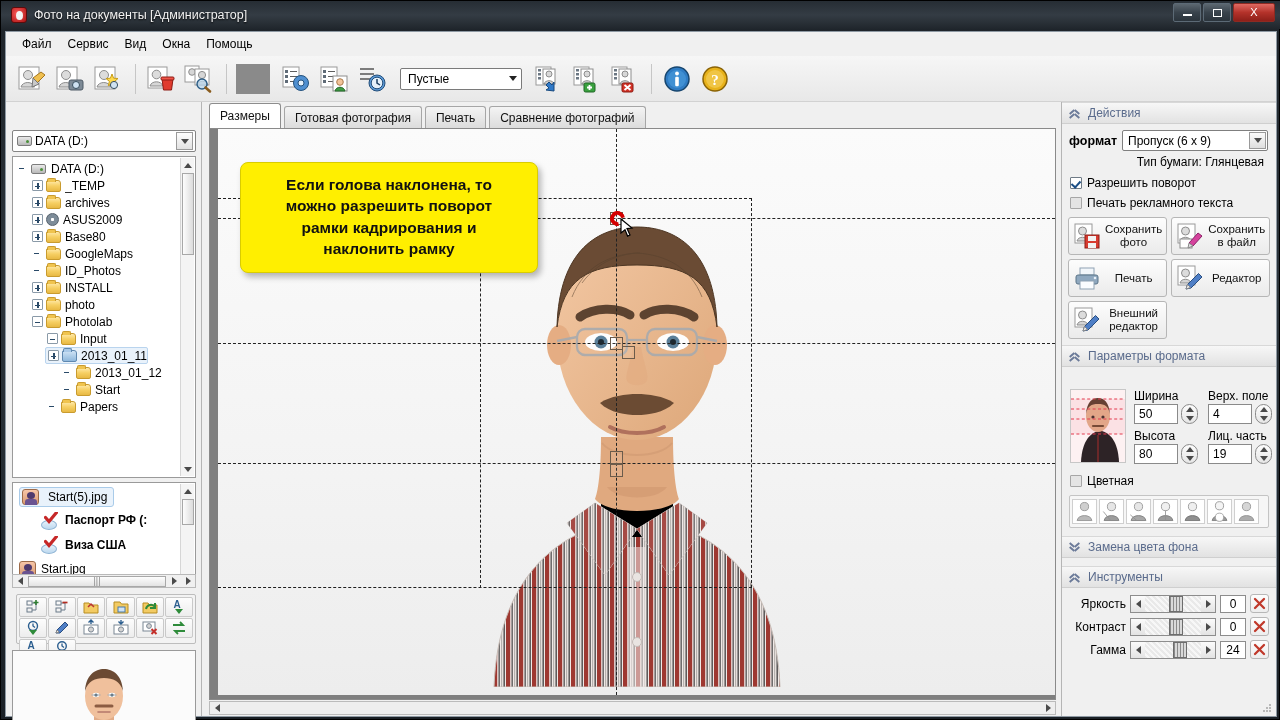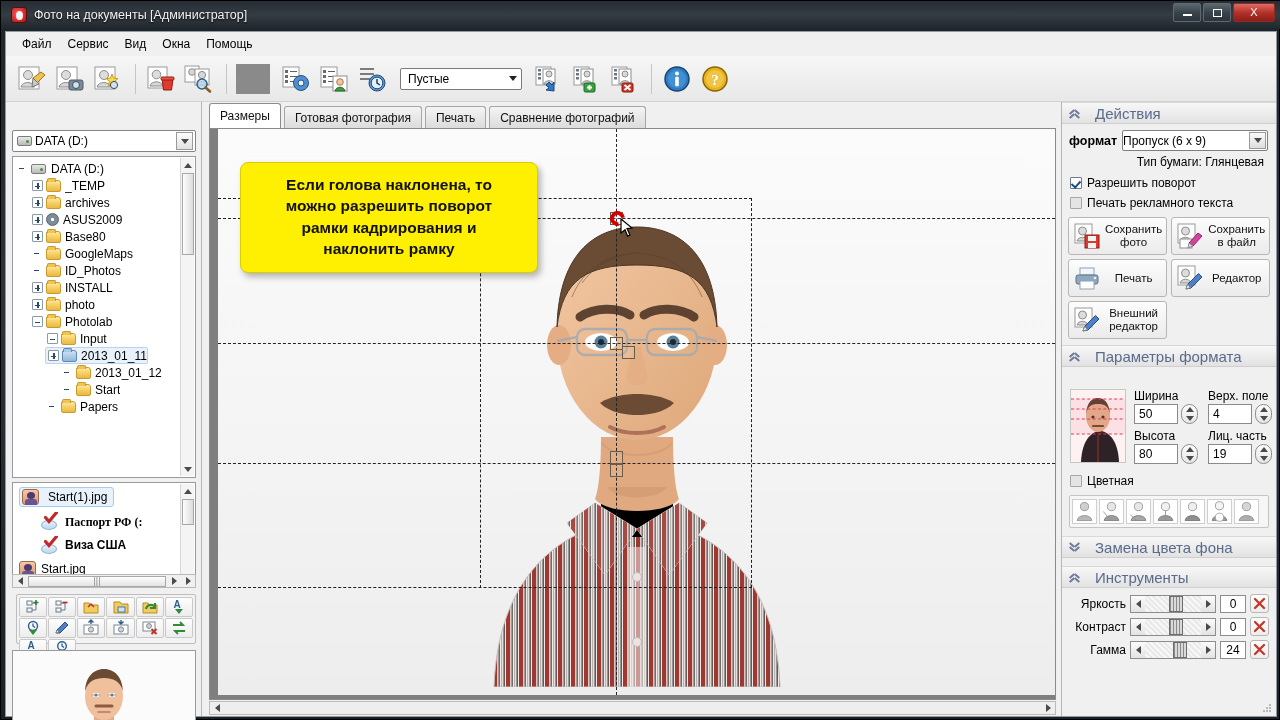--- a/index.html
+++ b/index.html
@@ -302,42 +302,42 @@
     position:absolute; left:6px; right:4px; bottom:1px; height:14px;
     background:#eee; border:1px solid #bbb; display:flex;align-items:center;
   }
 
   
   .right-panel {
     position:absolute; right:0; top:0; width:215px; bottom:0;
     background:#f0f0f0; border-left:1px solid #b5b5b5;
   }
   .grp-header {
-    height:22px; display:flex; align-items:center; gap:14px;
+    height:22px; display:flex; align-items:center; gap:7px;
     background: linear-gradient(to bottom,#f7f7f7,#e2e2e2);
     border-top:1px solid #d8d8d8; border-bottom:1px solid #cfcfcf;
     padding-left:8px;
-    color:#5a6b8c; font-size:15px;
+    color:#5a6b8c; font-size:12px;
   }
   .chev { width:11px;height:11px; position:relative; }
   .chev i{position:absolute;left:0;width:9px;height:2px;background:#6b7a99;}
   .chev.up i:nth-child(1){top:3px;transform:rotate(-40deg);left:-1px;width:6px;}
   .chev.up i:nth-child(2){top:3px;transform:rotate(40deg);left:4px;width:6px;}
   .chev.up i:nth-child(3){top:7px;transform:rotate(-40deg);left:-1px;width:6px;}
   .chev.up i:nth-child(4){top:7px;transform:rotate(40deg);left:4px;width:6px;}
   .chev.dn i:nth-child(1){top:2px;transform:rotate(40deg);left:-1px;width:6px;}
   .chev.dn i:nth-child(2){top:2px;transform:rotate(-40deg);left:4px;width:6px;}
   .chev.dn i:nth-child(3){top:6px;transform:rotate(40deg);left:-1px;width:6px;}
   .chev.dn i:nth-child(4){top:6px;transform:rotate(-40deg);left:4px;width:6px;}
 
   .fmt-row { display:flex; align-items:center; padding: 6px 8px 2px 7px; gap:5px; }
   .fmt-label { font-weight:bold; font-size:12.5px; }
   .fmt-combo {
     flex:1; height:21px; background:#fff; border:1px solid #7f7f7f;
-    display:flex; align-items:center; font-size:12px;
+    display:flex; align-items:center; padding-left:5px; font-size:12px;
     border-radius:2px;
   }
   .fmt-combo .arrowbox{
     margin-left:auto; width:17px;height:17px; margin-right:1px;
     background:linear-gradient(to bottom,#fafafa,#dedede);border:1px solid #9a9a9a;
     display:flex;align-items:center;justify-content:center;
   }
   .paper-row { text-align:right; padding:2px 12px 4px 0; font-size:12px; }
   .cb-row { display:flex; align-items:center; gap:5px; padding:3px 8px; font-size:12px;}
   .cbox { width:12px;height:12px;border:1px solid #6f7b86;background:#fff;position:relative;flex:none;border-radius:1px;}
@@ -697,25 +697,25 @@
                 <span class="tri d"></span>
               </div>
           </div>
         </div>
 
         <div class="list-box">
           <div id="list-rows" style="padding-top:2px;">
               <div class="lrow" style="padding-left: 6px;">
                 <span class="chip" style="display: flex; align-items: center;">
                   <span class="person-ico" style="margin-right: 5px;"></span>
-                  <span>Start(1).jpg</span>
+                  <span>Start(5).jpg</span>
                 </span>
               </div>
               <div class="lrow" style="padding-left: 28px;">
-                <span class="" style="display: flex; align-items: flex-end; font-family: Liberation Serif, serif;">
+                <span class="" style="display: flex; align-items: flex-start;">
                   <span class="check-ico">
                     <span class="disc"></span>
                     <svg class="tick" viewBox="0 0 14 13">
                       <path d="M1.5 5.5L5 9.5 12.5 0.5" stroke="#c62828" stroke-width="3.2" fill="none" stroke-linecap="round"></path>
                     </svg>
                   </span>
                   <span class="bold">Паспорт РФ (:</span>
                 </span>
               </div>
               <div class="lrow" style="padding-left: 28px;">

